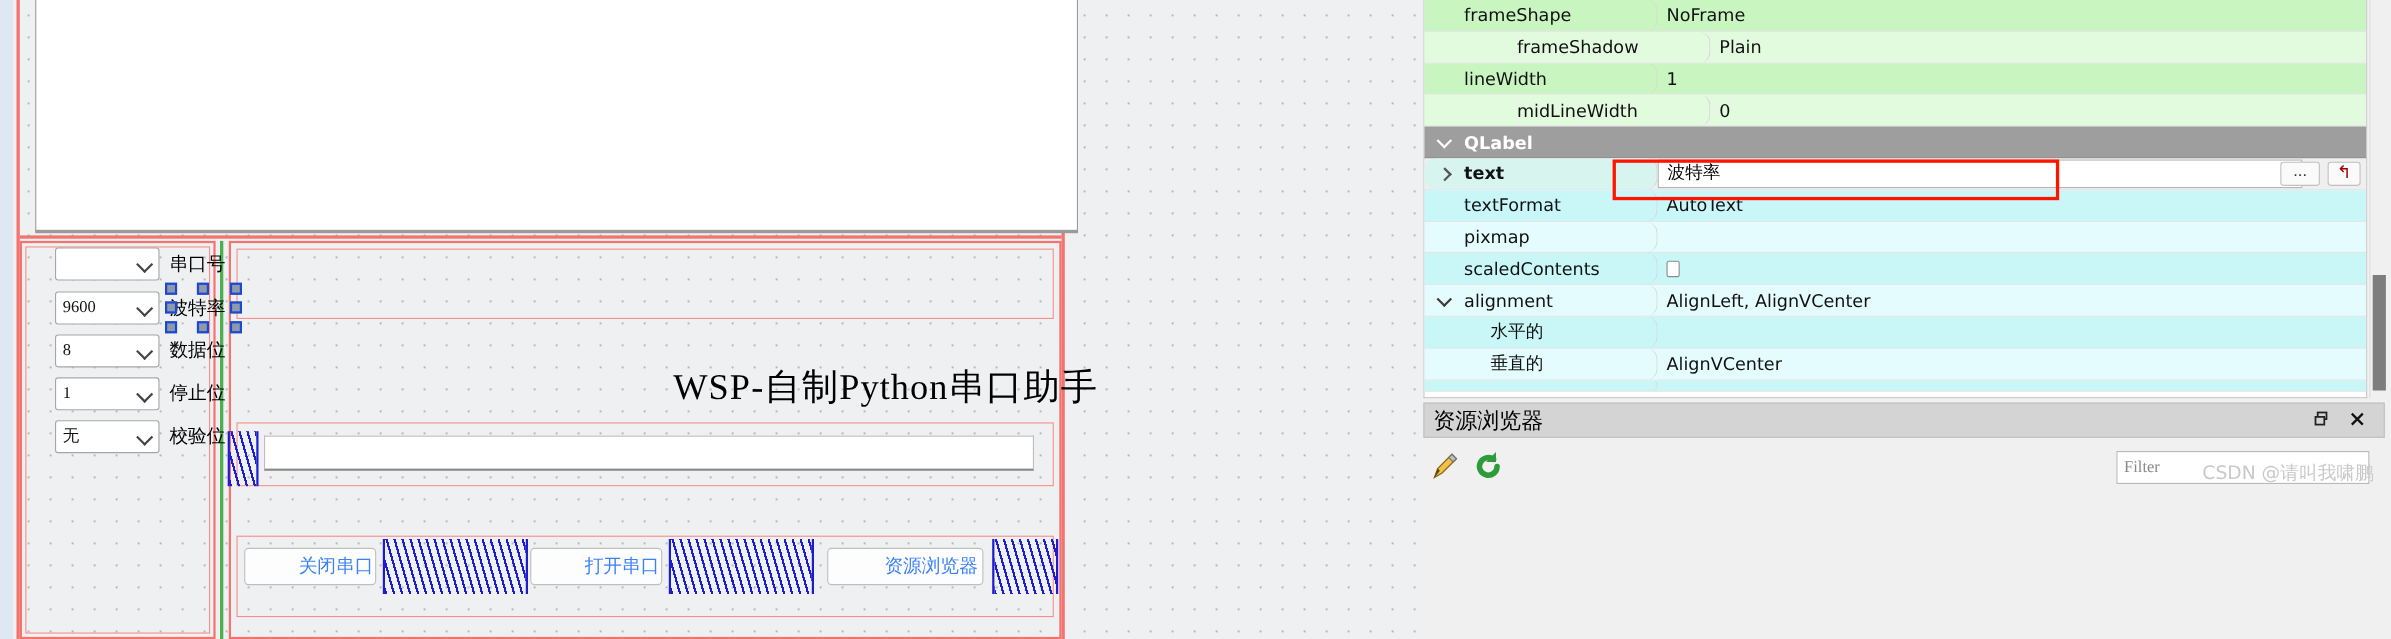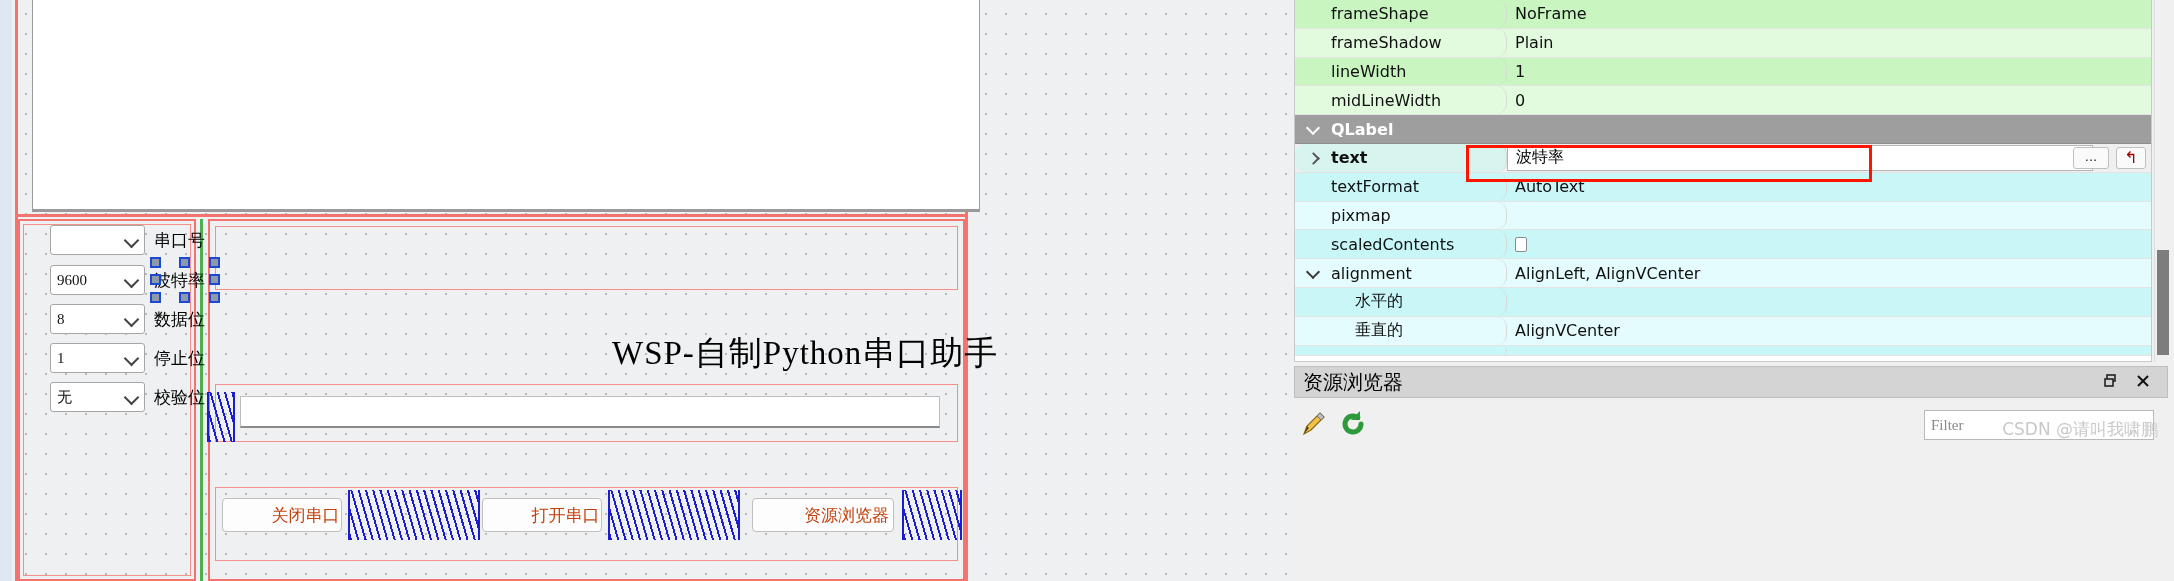--- a/index.html
+++ b/index.html
@@ -85,21 +85,21 @@
   }
   
   .spacer{
     position:absolute;height:50px;
     border-left:2px solid #1d1dd0;border-right:2px solid #1d1dd0;
     background-image:repeating-linear-gradient(74deg,#1d1dd0 0px,#1d1dd0 2px,transparent 2px,transparent 7px);
   }
   .btn{
     position:absolute;height:34px;background:#fdfdfd;
     border:1px solid #bfbfbf;border-radius:4px;box-sizing:border-box;
-    font-size:17px;color:#c2410c;text-align:center;line-height:32px;
+    font-size:17px;color:#3b82f6;text-align:center;line-height:32px;
     font-family:"DejaVu Sans",sans-serif;white-space:nowrap;padding-left:47px;
   }
 
   
   #rightpane{
     position:absolute;left:1290px;top:0;width:884px;height:581px;
     background:#f0f0f0;overflow:hidden;
   }
   .proptable{
     position:absolute;left:4px;top:0;width:858px;height:362px;
@@ -116,21 +116,21 @@
     font-family:"DejaVu Sans",sans-serif;
     border-right:1px solid #d8d8d8;
     border-radius:10px;
   }
   .prow .pval{
     flex:1;height:100%;display:flex;align-items:center;padding-left:8px;
     font-size:16px;color:#111;font-family:"DejaVu Sans",sans-serif;
     box-sizing:border-box;
   }
   .g1{background:#c8f5c0;}
-  .g2{background:#e2fade;}
+  .g2{background:#e2fade;padding-left:48px;}
   .c1{background:#c9f7f8;}
   .c2{background:#e4fcfd;}
   .grouprow{
     background:#9e9e9e;height:28.8px;display:flex;align-items:center;
     font-size:16px;font-weight:bold;color:#ffffff;
     font-family:"DejaVu Sans",sans-serif;padding-left:36px;box-sizing:border-box;
     border-bottom:1px solid #8e8e8e;position:relative;
   }
   .chev-d{
     position:absolute;left:13px;top:50%;width:8px;height:8px;margin-top:-6px;

